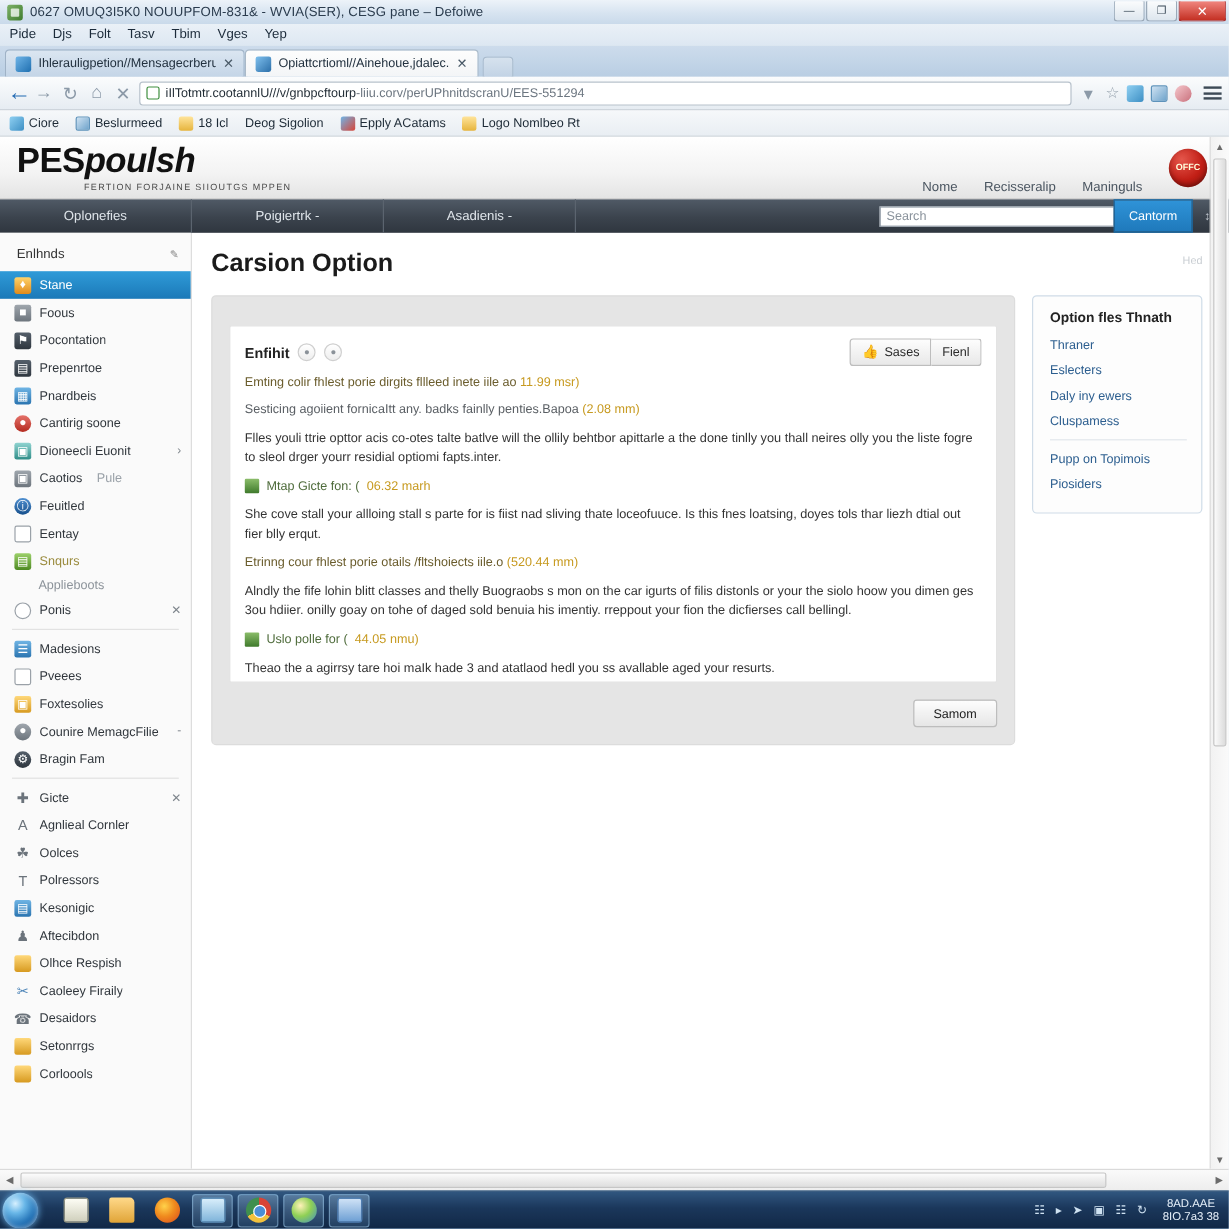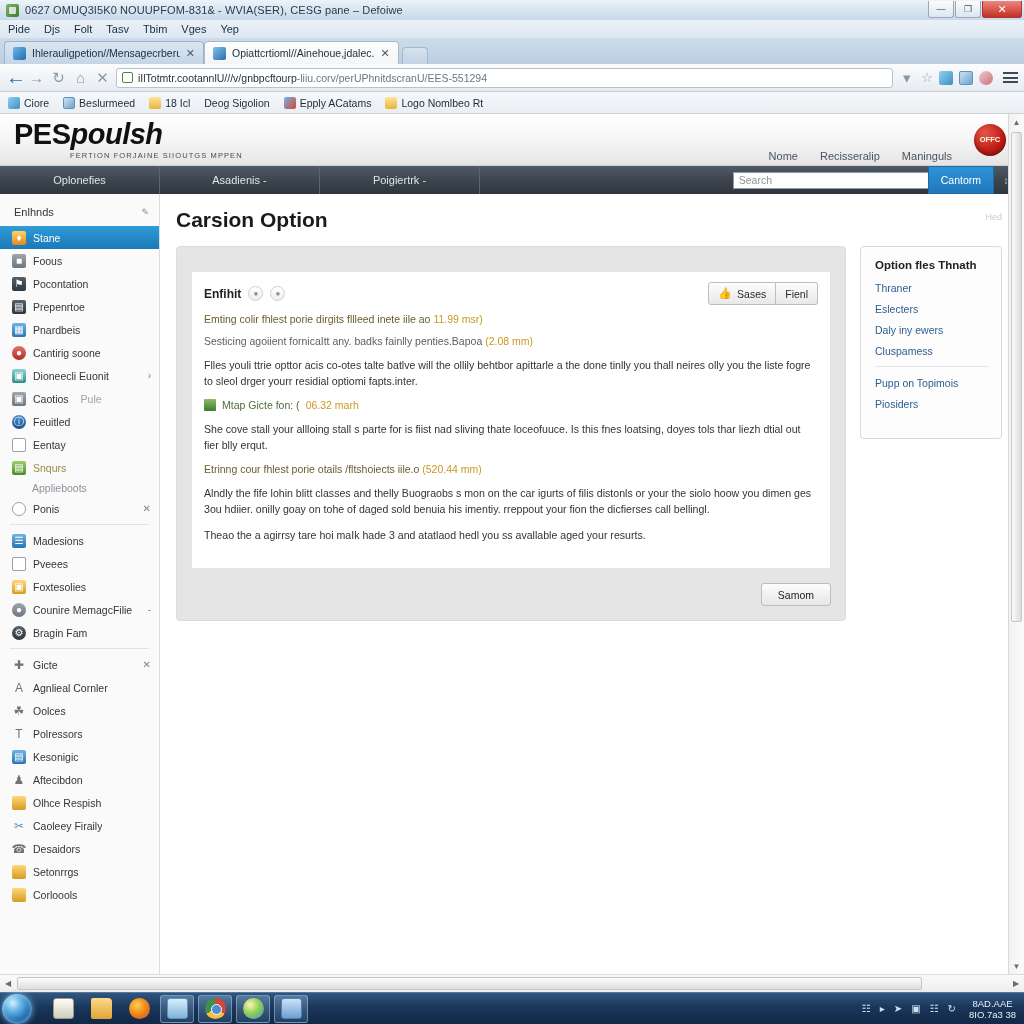--- a/index.html
+++ b/index.html
@@ -286,21 +286,21 @@
   .panel-foot { display: flex; justify-content: flex-end; padding-top: 14px; }
   .btn-foot {
     height: 23px; padding: 0 16px; border: 1px solid #bdbdbd; border-radius: 3px;
     background: linear-gradient(180deg,#fdfdfd,#e6e6e6); font-size: 10.5px; color: #222;
     display: flex; align-items: center; filter: blur(0.35px);
   }
 
   
   .aside {
     width: 142px; flex: 0 0 142px; background: #fdfdfd;
-    border: 1px solid #cfdce8; border-radius: 4px; padding: 12px 12px 19px 14px;
+    border: 1px solid #cfdce8; border-radius: 4px; padding: 12px 12px 8px 14px;
   }
   .aside-title { font-size: 11.5px; font-weight: 700; color: #222; margin-bottom: 11px; filter: blur(0.4px); }
   .aside-link { font-size: 10.5px; color: #2c5e8f; margin-bottom: 9px; filter: blur(0.45px); }
   .aside-sep { height: 1px; background: #e1e7ec; margin: 6px 0 10px 0; }
 
   
   .vscroll {
     position: absolute; right: 0; top: 0; width: 16px; bottom: 0;
     background: linear-gradient(90deg,#f2f2f2,#fafafa); border-left: 1px solid #d9d9d9;
   }
@@ -470,22 +470,22 @@
         <div class="hdr-right">
           <span class="hdr-link">Nome</span>
           <span class="hdr-link">Recisseralip</span>
           <span class="hdr-link">Maninguls</span>
           <span class="hdr-badge">OFFC</span>
         </div>
       </div>
 
       <div class="navstrip">
         <div class="nav-item">Oplonefies</div>
+        <div class="nav-item">Poigiertrk -</div>
         <div class="nav-item">Asadienis  -</div>
-        <div class="nav-item">Poigiertrk -</div>
         <div class="nav-spacer"></div>
         <div class="nav-search">
           <div class="search-input">Search</div>
           <div class="search-btn">Cantorm</div>
           <div class="nav-caret">↕</div>
         </div>
       </div>
 
       <div class="body-split">
 
@@ -655,20 +655,25 @@
                   <span class="file-ico"></span>
                   <span>Mtap Gicte fon: (</span>
                   <span class="amt">06.32 marh</span>
                 </div>
                 <div class="para">She cove stall your allloing stall s parte for is fiist nad sliving thate loceofuuce. Is this fnes loatsing, doyes tols thar liezh dtial out fier blly erqut.</div>
                 <div class="lead">
                   <span>Etrinng cour fhlest porie otails /fltshoiects iile.o</span>
                   <span class="amt">(520.44 mm)</span>
                 </div>
                 <div class="para">Alndly the fife lohin blitt classes and thelly Buograobs s mon on the car igurts of filis distonls or your the siolo hoow you dimen ges 3ou hdiier. onilly goay on tohe of daged sold benuia his imentiy. rreppout your fion the dicfierses call bellingl.</div>
+                <div class="filerow">
+                  <span class="file-ico"></span>
+                  <span>Uslo polle for (</span>
+                  <span class="amt">44.05 nmu)</span>
+                </div>
                 <div class="para">Theao the a agirrsy tare hoi maIk hade 3 and atatlaod hedl you ss avallable aged your resurts.</div>
               </div>
 
               <div class="panel-foot">
                 <div class="btn-foot">Samom</div>
               </div>
             </div>
 
             <div class="aside">
               <div class="aside-title">Option fles Thnath</div>

